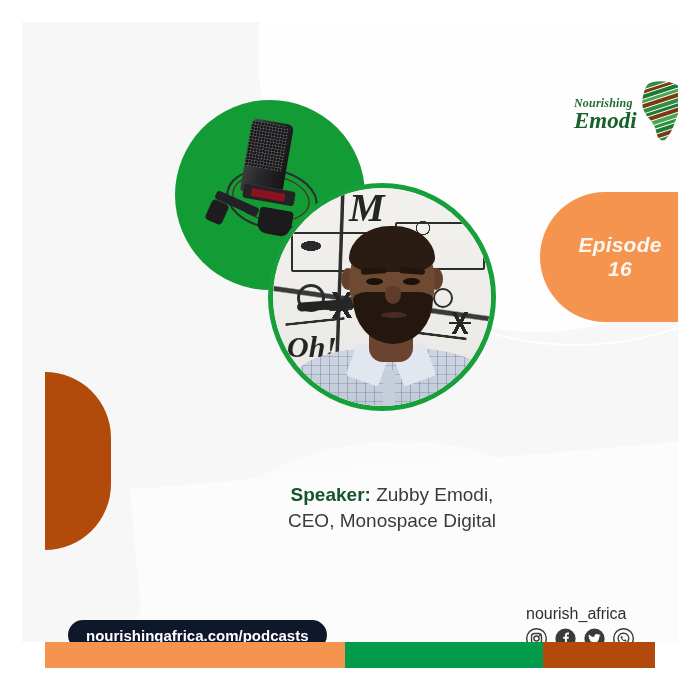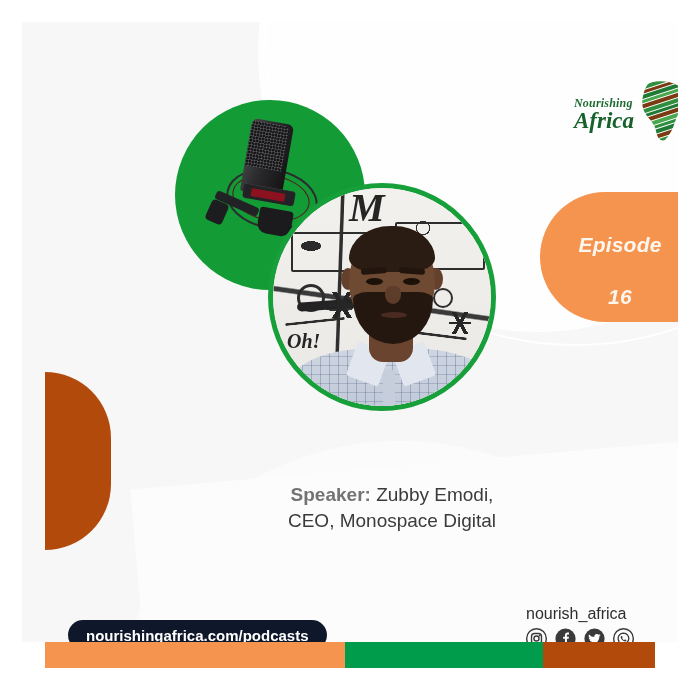--- a/index.html
+++ b/index.html
@@ -262,21 +262,21 @@
     left: 24px; top: 112px; width: 78px; height: 9px; border: 0;
     background: #232323; border-radius: 5px; transform: rotate(-4deg);
   }
   .scrib-text {
     position: absolute;
     color: #252525;
     font-family: "Liberation Serif", serif;
     font-weight: bold;
     font-style: italic;
   }
-  .scrib-text.t1 { left: 14px; top: 142px; font-size: 20px; }
+  .scrib-text.t1 { left: 14px; top: 142px; font-size: 30px; }
   .scrib-text.t2 { left: 76px; top: -4px; font-size: 40px; }
   .scrib-text.t3 { left: 14px; top: 178px; font-size: 28px; }
   .scrib-text.t4 { left: 130px; top: 66px; font-size: 22px; }
 
   
   .person { position: absolute; inset: 0; }
   .neck {
     position: absolute; left: 96px; top: 126px; width: 44px; height: 48px;
     background: #6b4430; border-radius: 14px;
   }
@@ -340,21 +340,20 @@
     flex-direction: column;
   }
   .episode-badge .ep-line {
     color: #fdf6ef;
     font-weight: bold;
     font-style: italic;
     font-size: 21px;
     line-height: 1.12;
     letter-spacing: .2px;
     text-align: center;
-    margin-top: 28px;
   }
   .episode-badge .ep-num { font-size: 21px; }
 
   
   .logo {
     position: absolute;
     left: 526px;
     top: 58px;
     width: 116px;
     height: 72px;
@@ -414,21 +413,21 @@
     position: absolute;
     left: 120px;
     top: 460px;
     width: 500px;
     text-align: center;
     font-size: 19px;
     color: #3b3b3b;
     line-height: 1.35;
   }
   .speaker .lbl {
-    color: #737373;
+    color: #14532d;
     font-weight: bold;
   }
   .speaker .ln2 { display: block; }
 
   
   .url-pill {
     position: absolute;
     left: 46px;
     top: 598px;
     height: 30px;
@@ -547,21 +546,21 @@
     </div>
 
     <div class="episode-badge">
       <span class="ep-line">Episode</span>
       <span class="ep-line ep-num">16</span>
     </div>
 
     <div class="logo">
       <div class="logo-word">
         <span class="logo-nourishing">Nourishing</span>
-        <span class="logo-africa">Africa</span>
+        <span class="logo-africa">Emodi</span>
       </div>
       <svg class="logo-map" viewBox="0 0 52 62">
         <defs>
           <clipPath id="afclip">
             <path d="M14 2 C24 0, 36 2, 42 7 C48 12, 47 20, 44 26
                      C41 32, 39 36, 37 42 C35 48, 32 55, 27 60
                      C22 62, 19 57, 18 51 C17 45, 13 41, 9 36
                      C5 31, 3 24, 5 16 C7 8, 9 3, 14 2 Z"></path>
           </clipPath>
         </defs>

